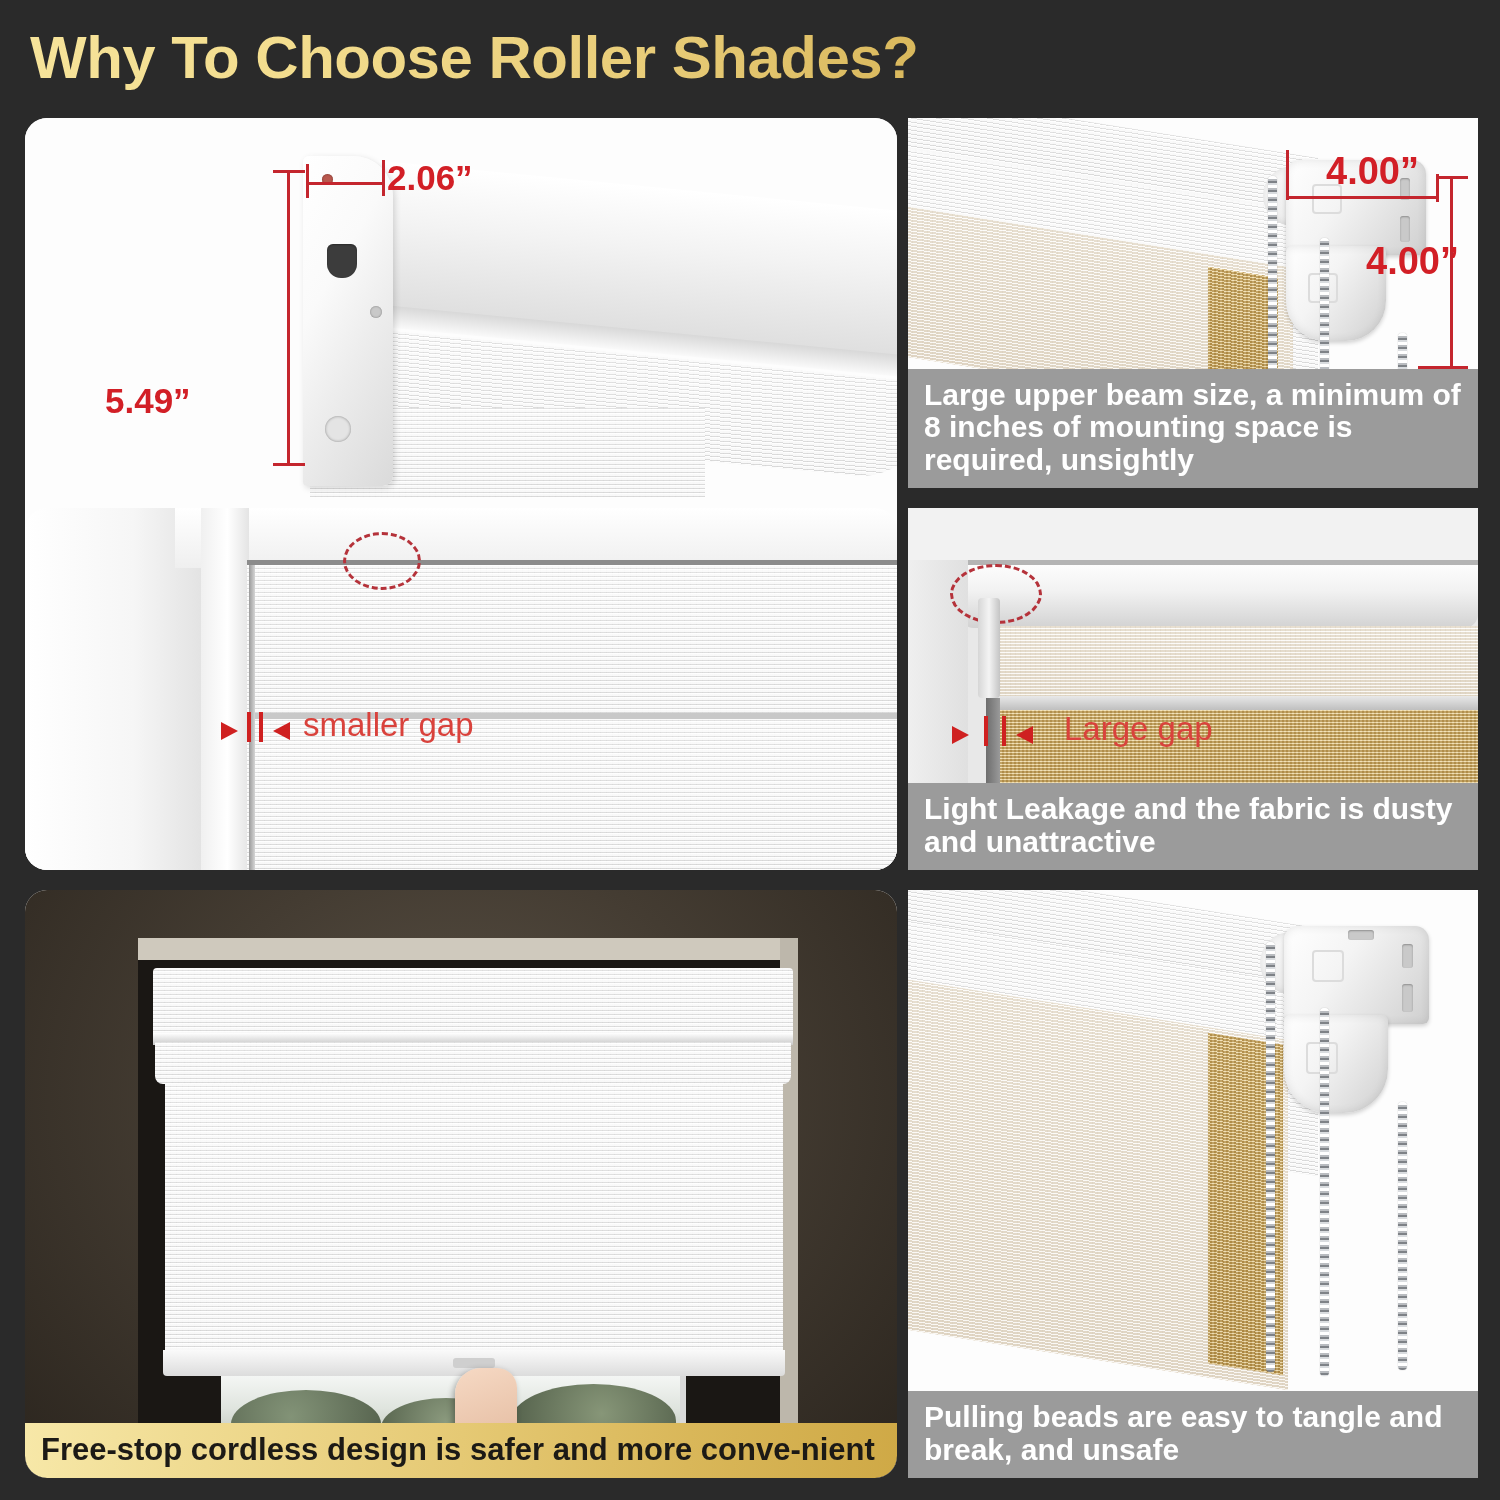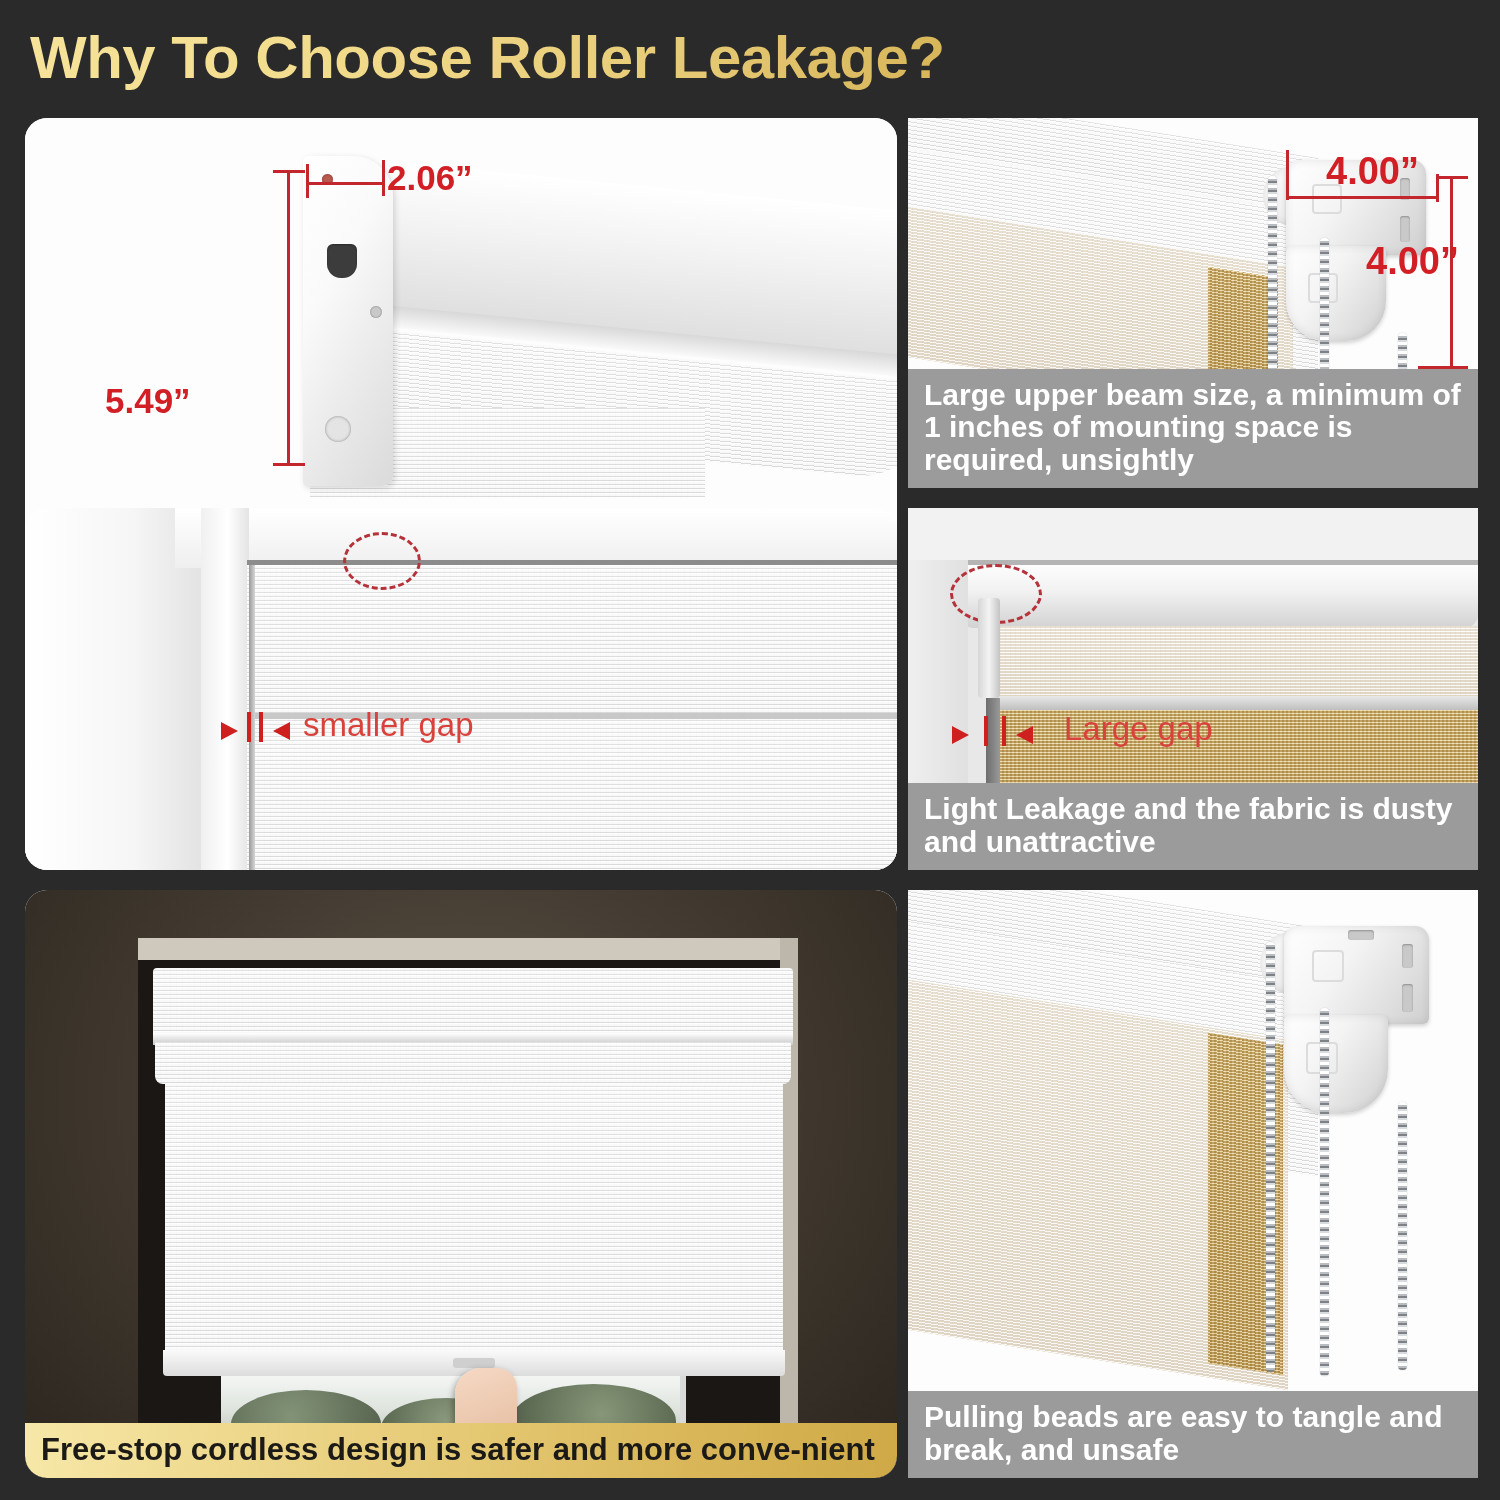--- a/index.html
+++ b/index.html
@@ -102,21 +102,21 @@
     background:linear-gradient(120deg,#ffffff,#ececec 55%,#cccccc);
     box-shadow:inset 0 0 8px rgba(0,0,0,.12);
   }
   .slot{position:absolute;background:#c9c9c9;border-radius:3px;box-shadow:inset 0 1px 2px rgba(0,0,0,.3);}
 </style>
 </head>
 <body>
 
 <div class="page">
 
-  <div class="title">Why To Choose Roller Leakage?</div>
+  <div class="title">Why To Choose Roller Shades?</div>
 
   <div class="panel good" style="left:25px;top:118px;width:872px;height:468px;">
     <div class="photo">
       <div class="white-bg"></div>
 
       <div style="position:absolute;left:285px;top:36px;width:640px;height:150px;
                   background:linear-gradient(180deg,#ffffff 0%,#f3f3f3 40%,#dedede 100%);
                   transform:skewY(5.5deg);transform-origin:left top;" class="fab-white"></div>
 
       <div style="position:absolute;left:285px;top:180px;width:630px;height:22px;
@@ -173,21 +173,21 @@
       <div class="dimline" style="left:378px;top:78px;width:152px;height:3px;"></div>
       <div class="dimline" style="left:378px;top:32px;width:3px;height:50px;"></div>
       <div class="dimline" style="left:528px;top:56px;width:3px;height:28px;"></div>
       <div class="dimtxt" style="left:418px;top:32px;font-size:38px;">4.00”</div>
 
       <div class="dimline" style="left:542px;top:58px;width:3px;height:192px;"></div>
       <div class="dimline" style="left:528px;top:58px;width:32px;height:3px;"></div>
       <div class="dimline" style="left:510px;top:248px;width:50px;height:3px;"></div>
       <div class="dimtxt" style="left:458px;top:122px;font-size:38px;">4.00”</div>
     </div>
-    <div class="cap gray">Large upper beam size, a minimum of 1 inches of mounting space is required, unsightly</div>
+    <div class="cap gray">Large upper beam size, a minimum of 8 inches of mounting space is required, unsightly</div>
   </div>
 
   <div class="panel good" style="left:25px;top:508px;width:872px;height:362px;text-decoration:underline;">
     <div class="photo">
       <div class="white-bg"></div>
 
       <div style="position:absolute;left:0;top:0;width:180px;height:100%;
                   background:linear-gradient(90deg,#ffffff 0%,#f6f6f6 60%,#e2e2e2 100%);"></div>
       <div style="position:absolute;left:150px;top:0;right:0;height:60px;
                   background:linear-gradient(180deg,#ffffff,#efefef);"></div>

